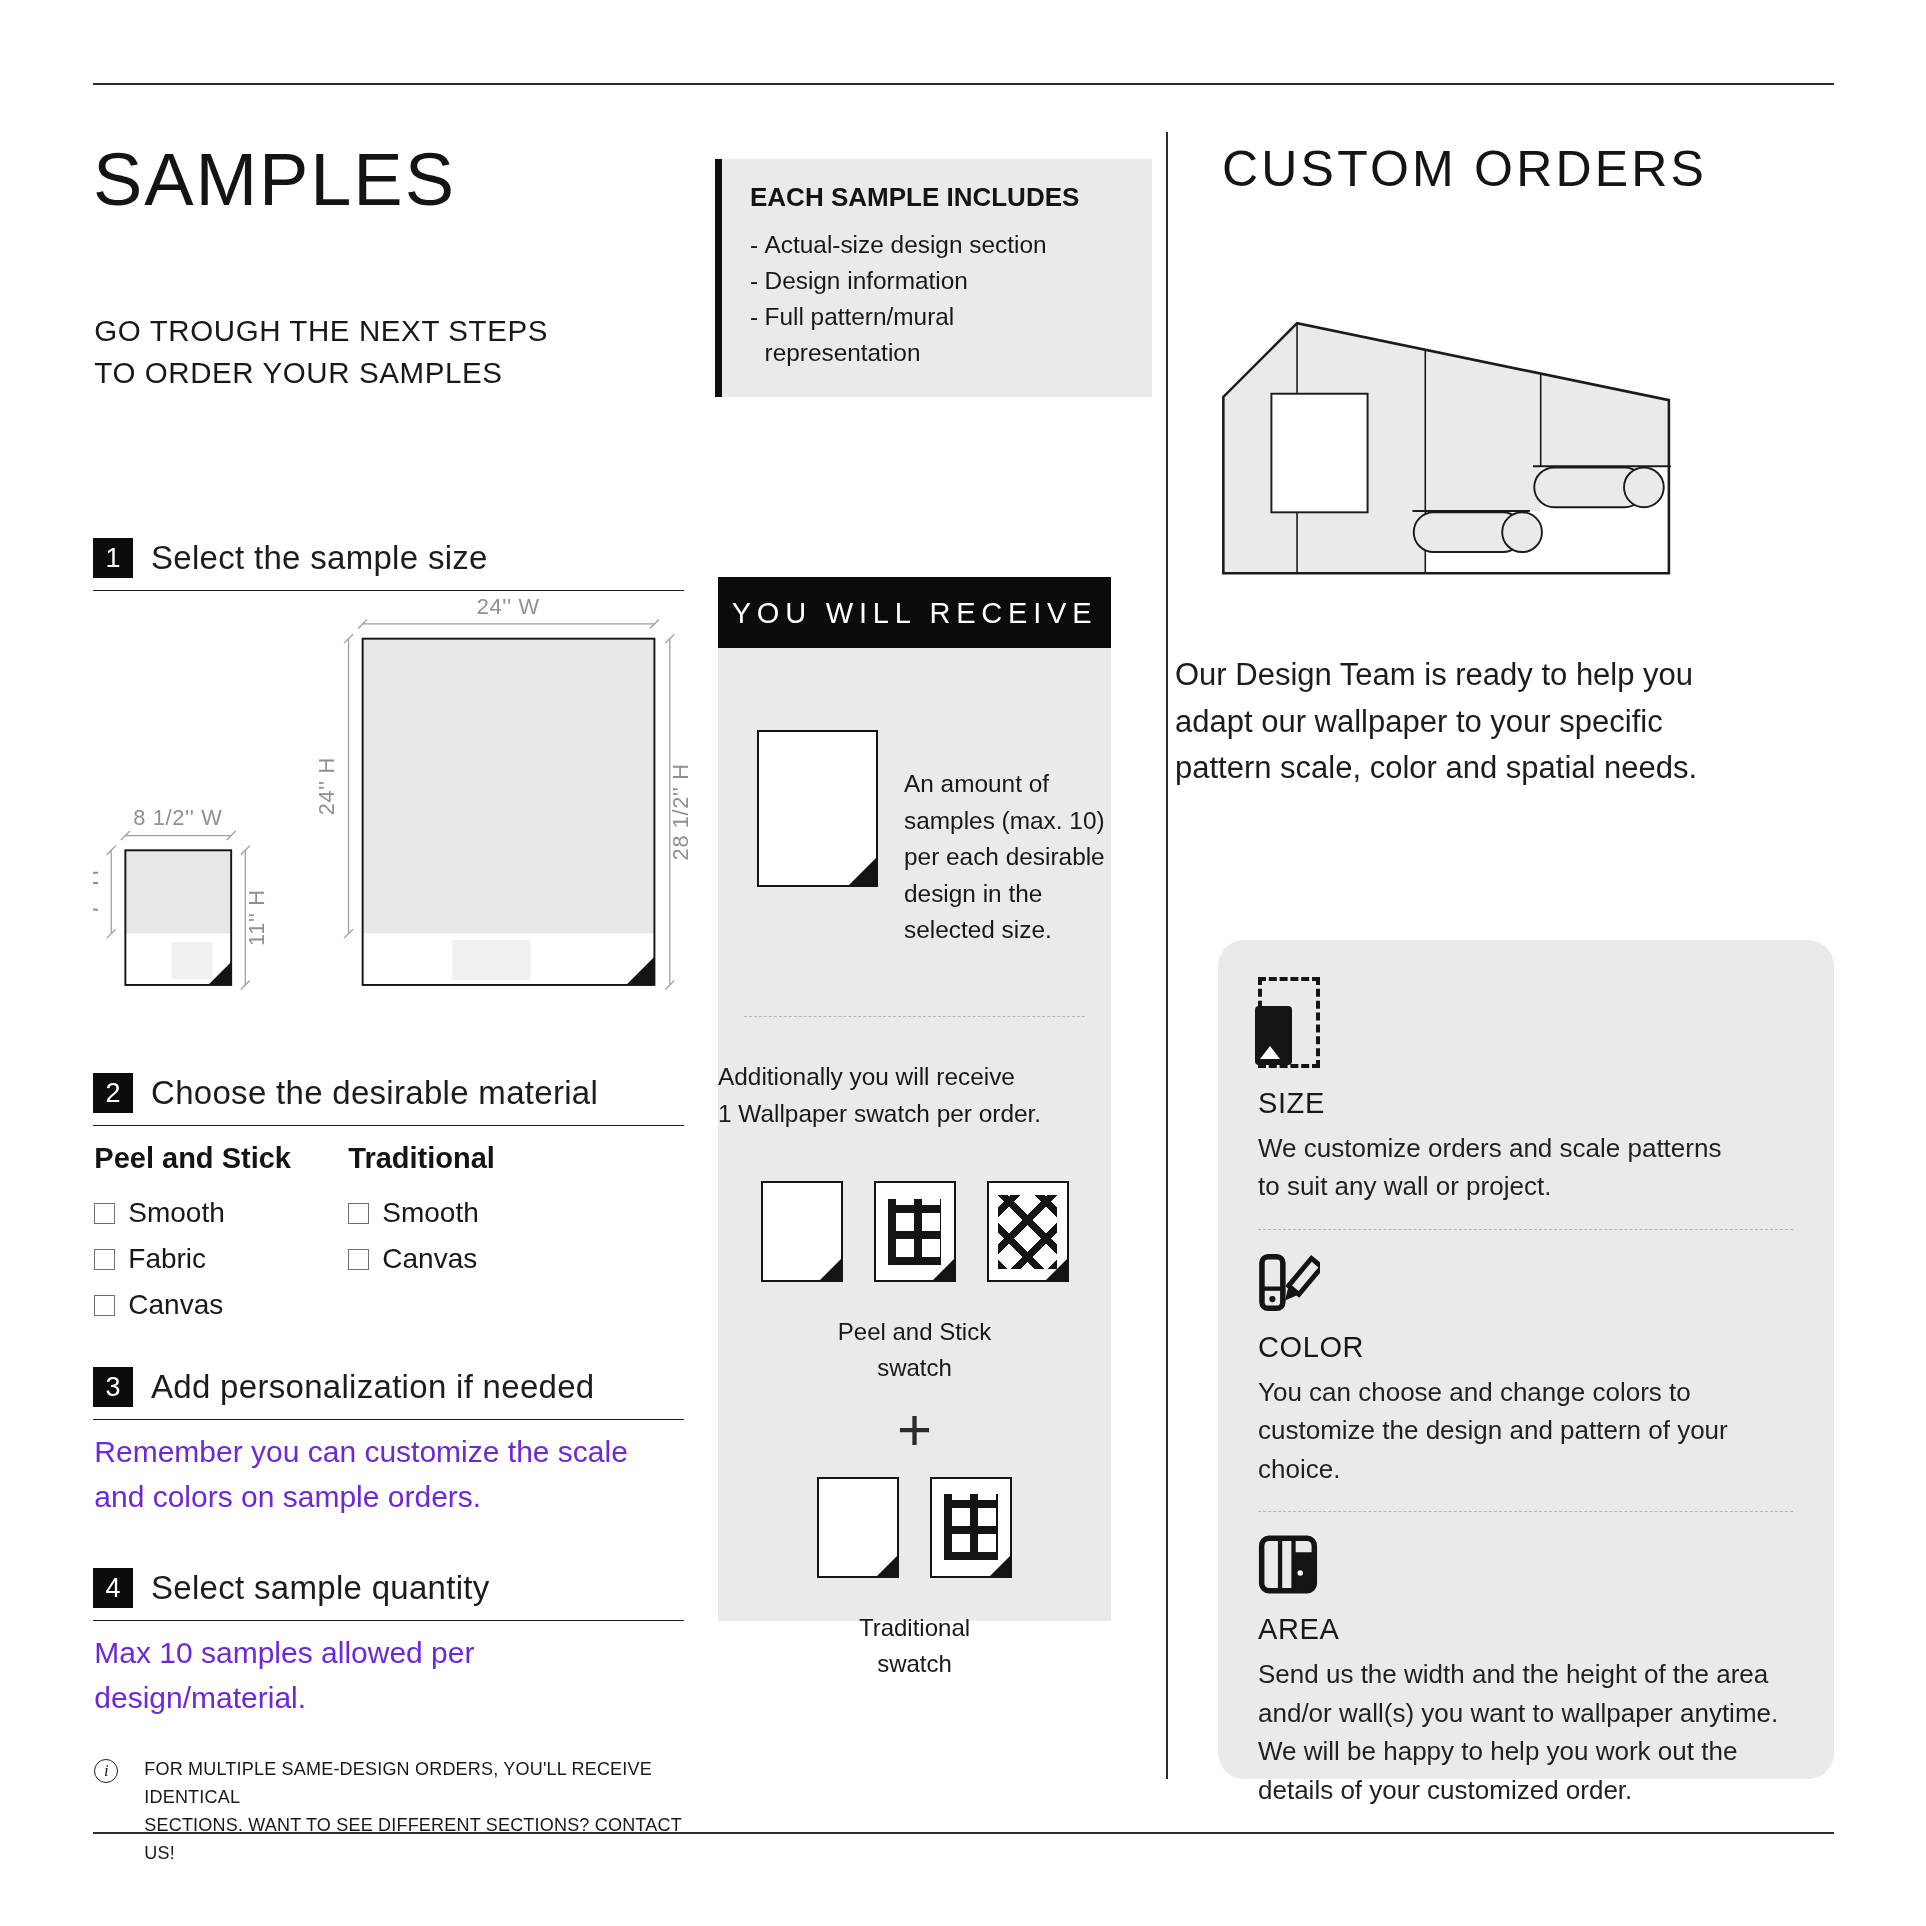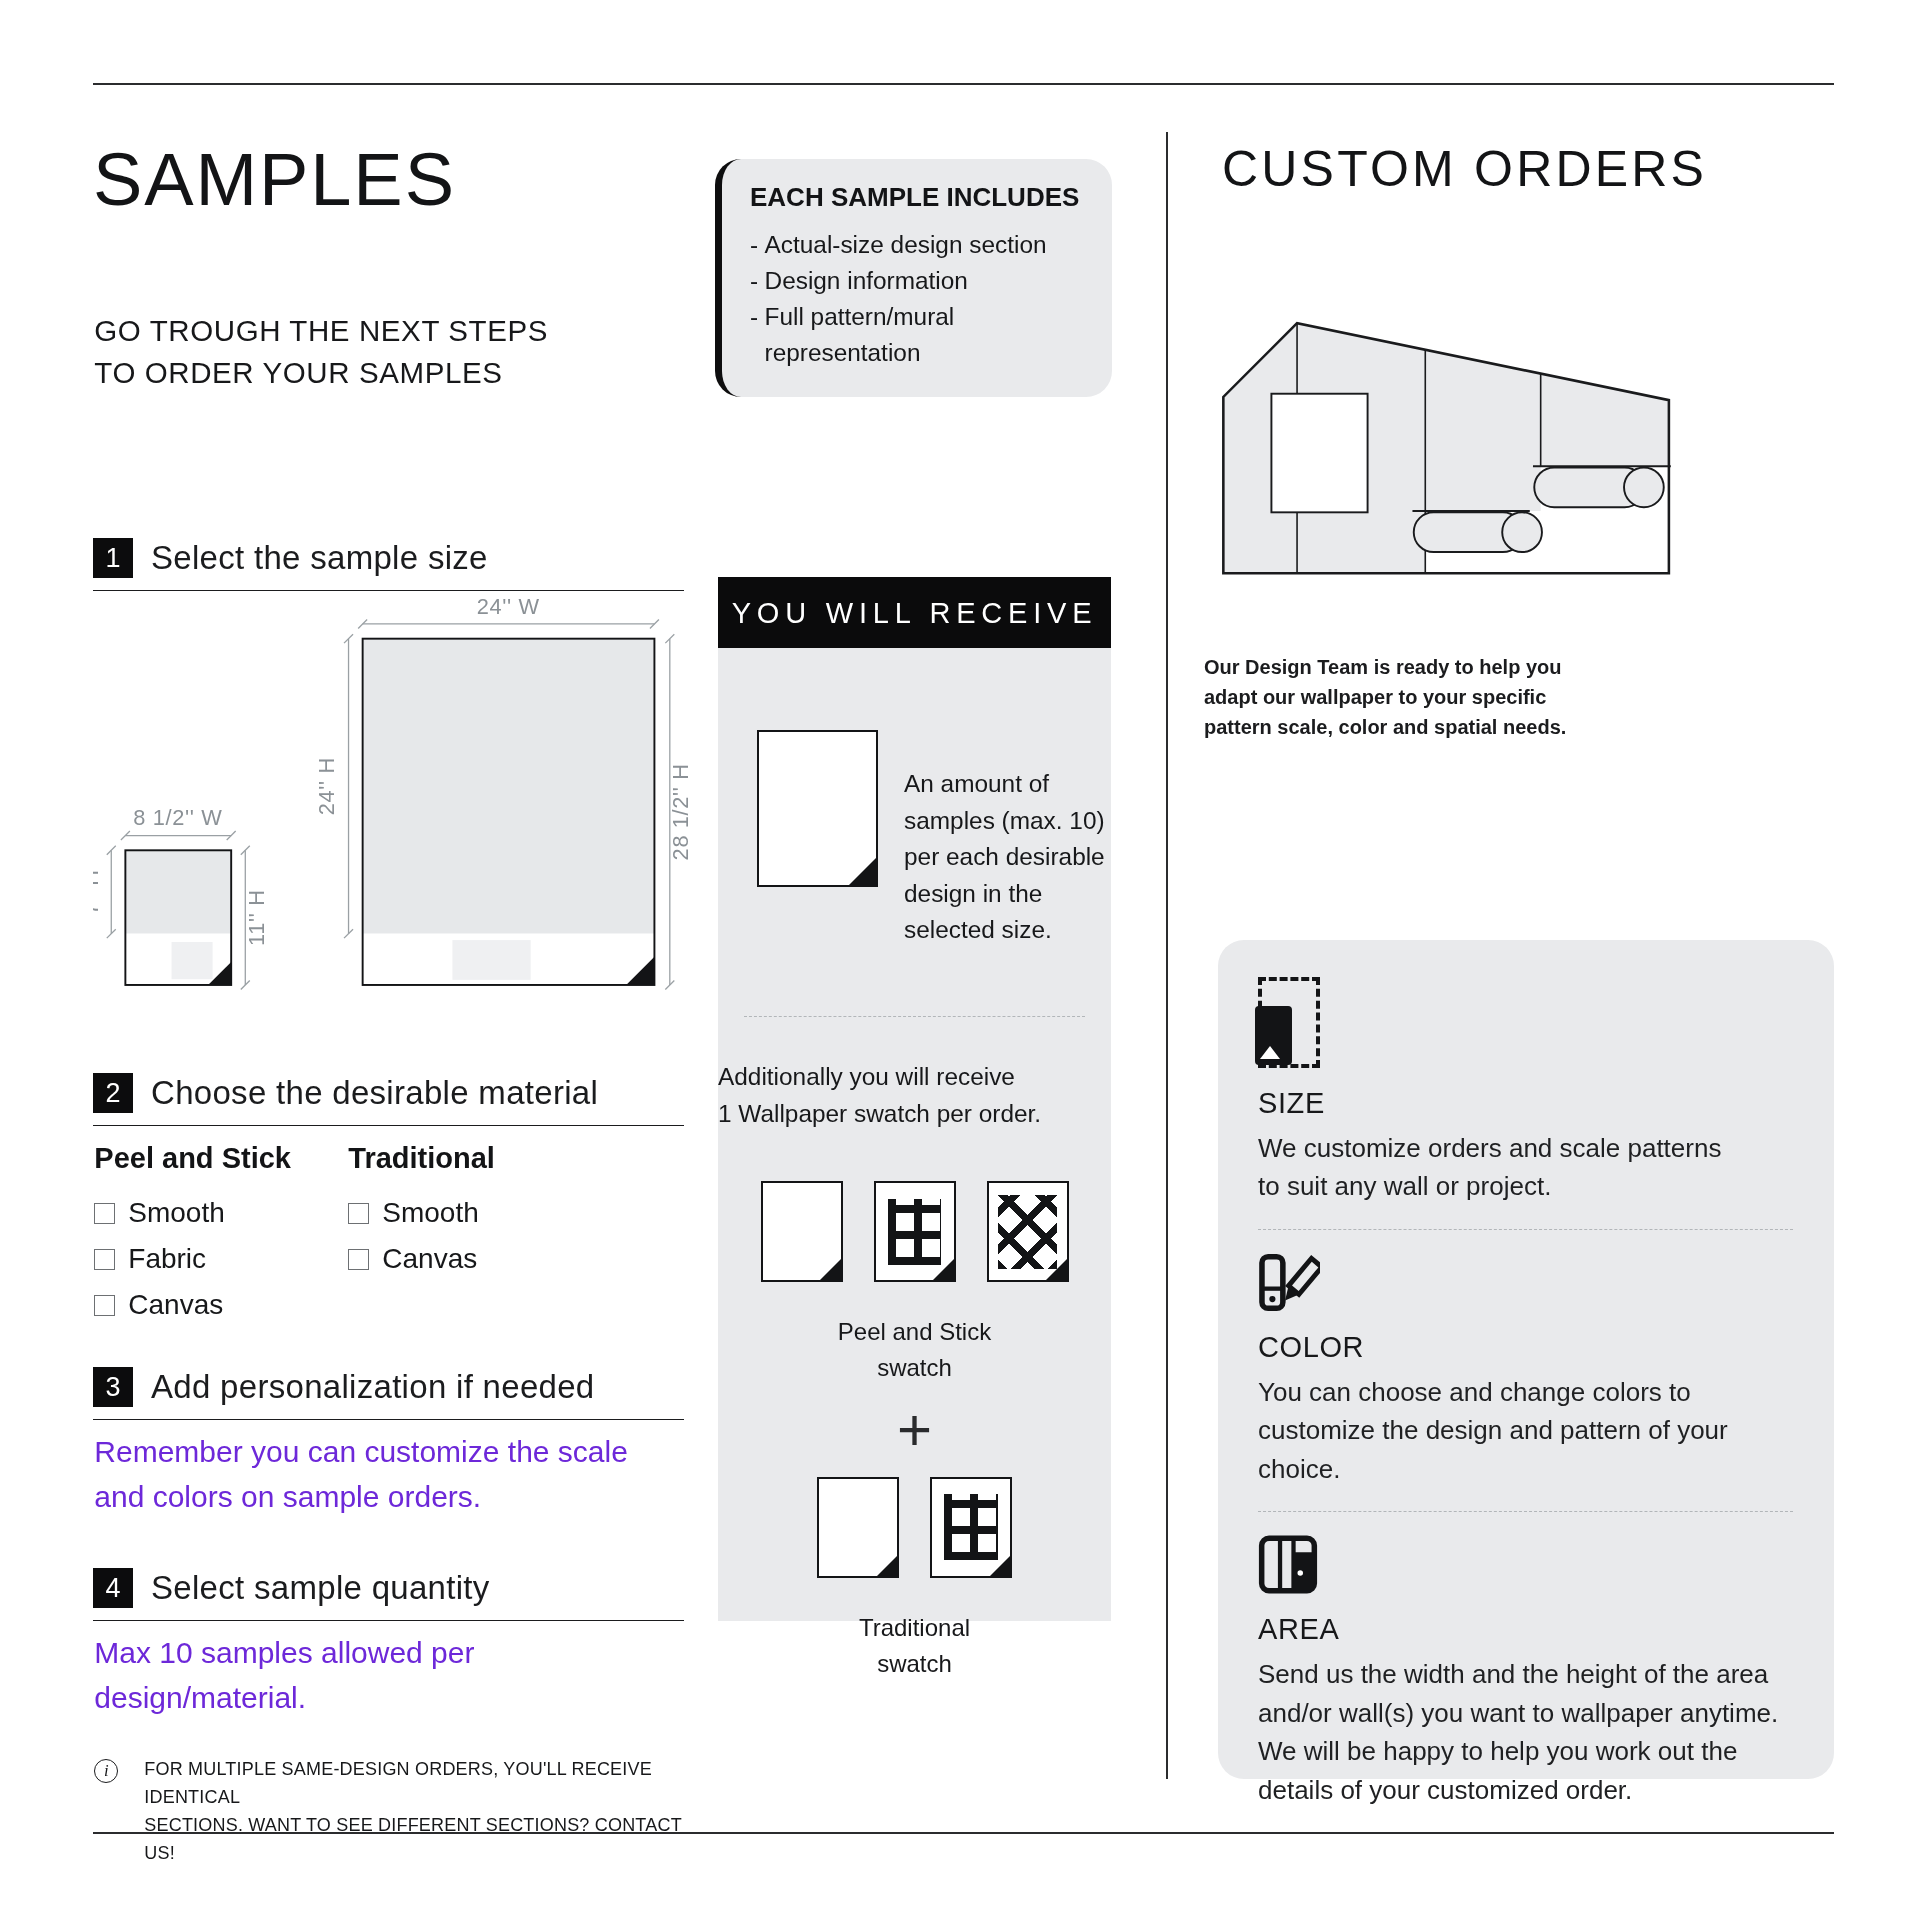--- a/index.html
+++ b/index.html
@@ -33,22 +33,22 @@
   .body-text{font-size:30px;font-weight:300;line-height:1.5;white-space:pre-line;color:#6d28d9;}
   .p-step3{position:absolute;top:1281px;left:1.3px;}
   .p-step4{position:absolute;top:1482px;left:1.3px;}
 
   .note{position:absolute;top:1608px;left:1.3px;display:flex;align-items:flex-start;}
   .info-circle{width:22px;height:22px;border:1.9px solid #1b1c1e;border-radius:50%;display:flex;align-items:center;justify-content:center;
                font-family:"Liberation Serif",serif;font-size:16.7px;font-style:italic;margin-top:2.6px;flex:0 0 auto;}
   .note-text{margin-left:26px;font-size:18px;font-weight:400;letter-spacing:0.2px;line-height:1.55;white-space:pre-line;}
 
   
-  .includes-box{position:absolute;left:715px;top:159px;width:397px;box-sizing:border-box;background:#e9eaec;
-                border-left:7px solid #0e0e0f;padding:23px 23px 26px 28px;border-radius:26px;}
+  .includes-box{position:absolute;left:715px;top:159px;width:437px;box-sizing:border-box;background:#e9eaec;
+                border-left:7px solid #0e0e0f;padding:23px 23px 26px 28px;}
   .includes-title{font-size:26px;font-weight:700;margin-bottom:14px;color:#131416;}
   .inc-item{display:flex;font-size:24.4px;font-weight:300;line-height:1.48;}
   .inc-dash{margin-right:6.4px;flex:0 0 auto;}
   .inc-text{white-space:pre-line;}
 
   .ywr-banner{position:absolute;left:718px;top:577px;width:393px;height:72px;background:#0b0b0c;color:#fff;
               display:flex;align-items:center;justify-content:center;font-size:29px;font-weight:300;letter-spacing:5.8px;}
   .ywr-panel{position:absolute;left:718px;top:648px;width:393px;height:973px;background:#e9eaec;box-sizing:border-box;}
 
   .paper{position:relative;background:#fff;border:2.6px solid #131416;box-sizing:border-box;}
@@ -69,21 +69,21 @@
   .dashed-sep{border-top:1.3px dashed #b2b6b9;margin:67px 26px 0 26px;}
   .additional{margin-top:42px;text-align:left;font-size:24.4px;font-weight:300;line-height:1.5;white-space:pre-line;}
   .swatch-row{display:flex;justify-content:center;align-items:flex-start;gap:31px;margin-top:49px;}
   .swatch-label{margin-top:32px;text-align:center;font-size:24px;font-weight:300;line-height:1.5;white-space:pre-line;}
   .plus-row{text-align:center;margin-top:14px;font-size:60px;font-weight:300;color:#2a2b2d;line-height:1;}
   .row2{margin-top:16.7px;}
 
   
   .custom-title{position:absolute;left:1222px;top:144px;font-size:50px;font-weight:300;letter-spacing:3.2px;line-height:1;color:#131416;}
   .house{position:absolute;left:1220px;top:320px;}
-  .intro{position:absolute;left:1204px;top:652px;font-size:20px;font-weight:700;line-height:1.5;white-space:pre-line;color:#1b1c1e;}
+  .intro{position:absolute;left:1175px;top:652px;font-size:31px;font-weight:400;line-height:1.5;white-space:pre-line;color:#1b1c1e;}
   .chat-wrap{position:absolute;left:1225px;top:817px;}
   .chat-label{font-size:26px;font-weight:300;letter-spacing:0.3px;display:block;width:367px;
               border-bottom:2.6px solid #0e0e0f;padding-bottom:11.6px;}
   .email-badge{display:inline-block;background:#0b0b0c;color:#fff;font-size:28px;font-weight:300;
                padding:7.7px 18px 10.3px 10.3px;}
   .custom-panel{position:absolute;left:1218px;top:940px;width:616px;height:839px;background:#e9eaec;
                 box-sizing:border-box;padding:37px 41px 0 40px;border-radius:26px;}
   .cp-heading{font-size:29px;font-weight:300;letter-spacing:0.6px;margin:19px 0 9px 0;color:#17181a;}
   .cp-text{font-size:26px;font-weight:300;line-height:1.48;white-space:pre-line;color:#1f2022;margin:0;}
   .dashed-sep2{border-top:1.3px dashed #b2b6b9;margin:23px 0;}

